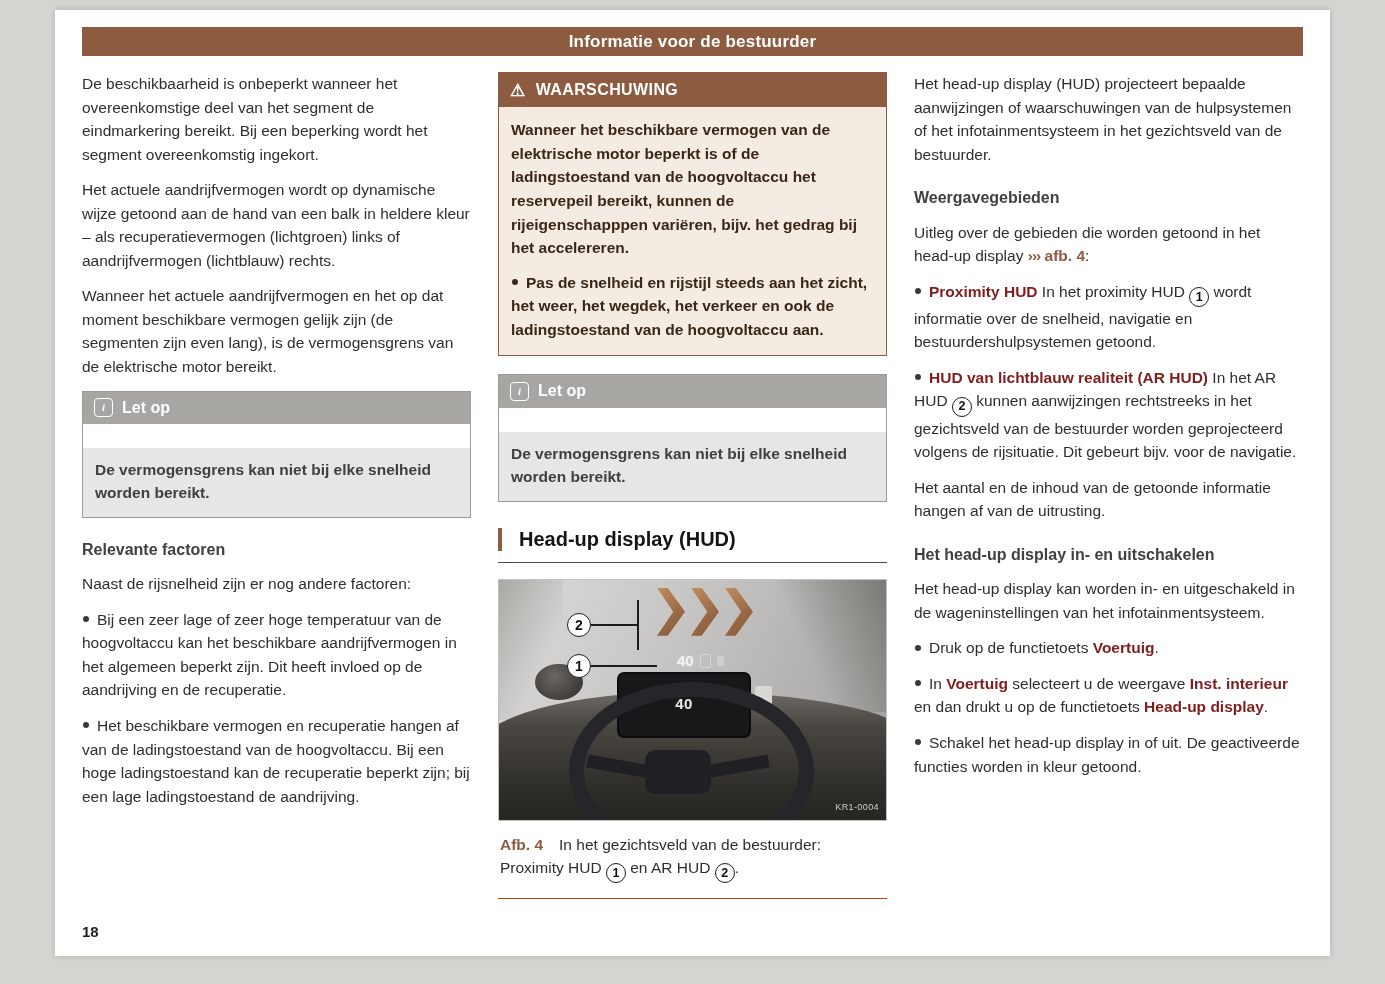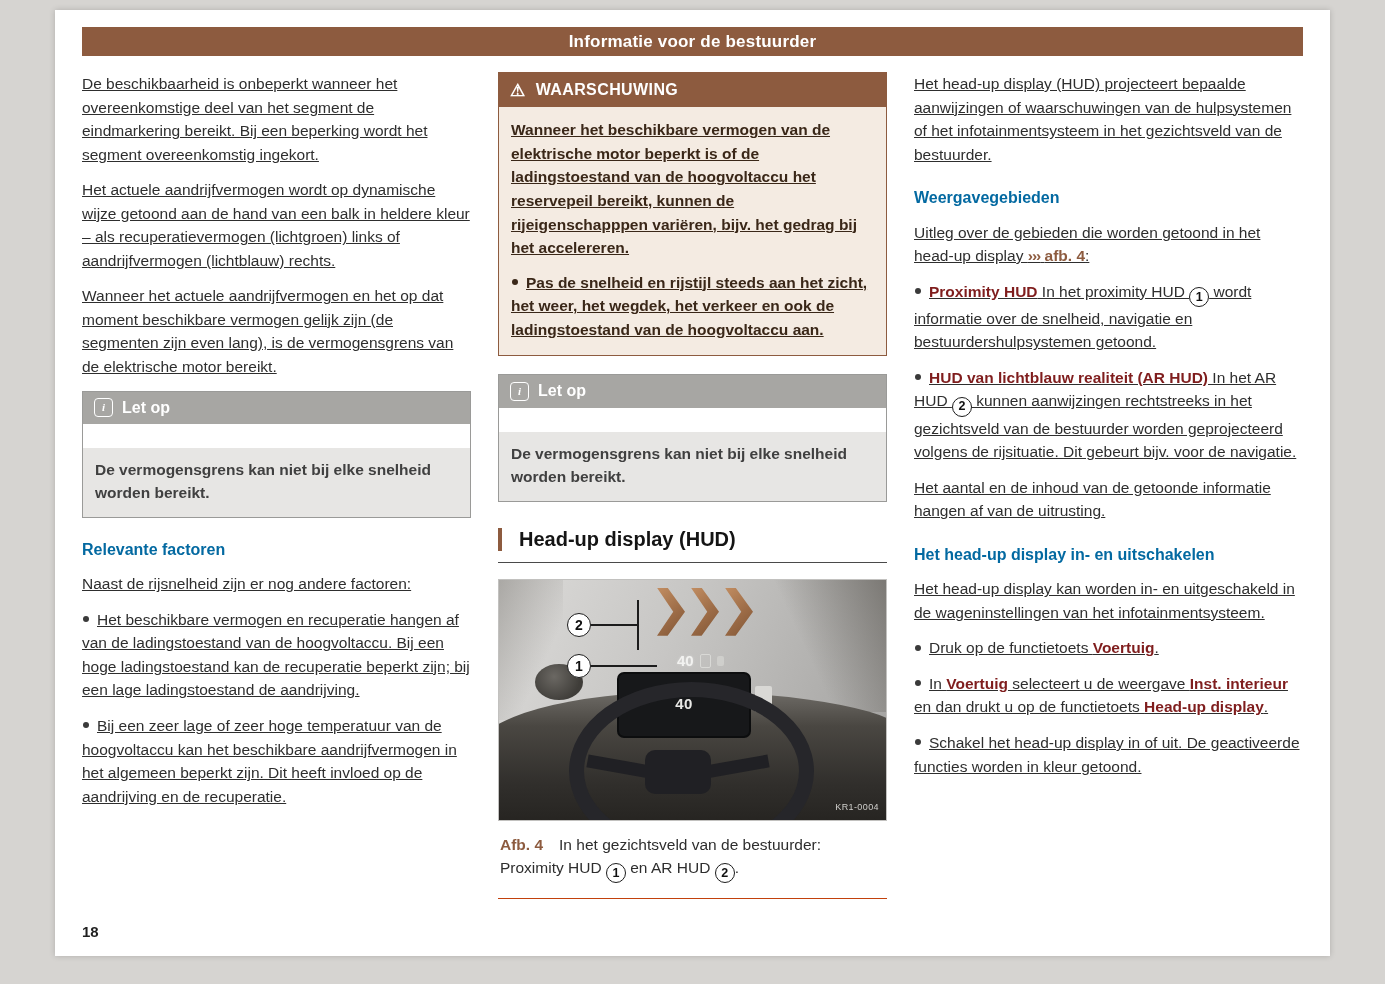--- a/index.html
+++ b/index.html
@@ -5,23 +5,23 @@
   html,body{margin:0;padding:0;background:#d6d4d1;}
   body{font-family:"Liberation Sans", sans-serif;}
   .page{position:relative;width:1275px;height:946px;margin:10px auto 28px;background:#ffffff;box-shadow:0 0 6px rgba(0,0,0,.18);overflow:hidden;}
 
   .title-bar{position:absolute;left:27px;right:27px;top:17px;height:29px;background:#8d5b3f;color:#fff;
     font-weight:bold;font-size:17px;display:flex;align-items:center;justify-content:center;letter-spacing:.2px;}
 
   .columns{position:absolute;left:27px;right:27px;top:62px;bottom:42px;display:grid;
     grid-template-columns:1fr 1fr 1fr;column-gap:27px;}
   .col{font-size:15.5px;line-height:1.52;color:#2e2e2e;}
-  .col p{margin:0 0 12px;text-decoration:underline;}
+  .col p{margin:0 0 12px;}
   .b{font-weight:bold;color:#7f1d1d;}
-  .sub-h{font-size:16px;font-weight:bold;color:#0369a1;margin:20px 0 10px;}
+  .sub-h{font-size:16px;font-weight:bold;color:#404040;margin:20px 0 10px;}
   .dot{display:inline-block;width:6px;height:6px;border-radius:50%;background:#3a3a3a;margin:0 8px 3px 1px;vertical-align:middle;}
 
   
   .note-box{border:1px solid #9a9a98;margin:6px 0 16px;}
   .note-head{background:#a7a6a3;color:#fff;font-weight:bold;font-size:16px;padding:4px 11px;display:flex;align-items:center;gap:9px;}
   .info-icon{width:17px;height:17px;border:1.6px solid #fff;border-radius:4px;display:inline-flex;align-items:center;justify-content:center;
     font-size:11px;font-weight:bold;font-style:italic;font-family:"Liberation Serif",serif;flex:0 0 auto;}
   .note-body{background:#e7e6e4;padding:10px 12px 12px;font-weight:bold;color:#404040;margin-top:24px;}
 
   
@@ -102,22 +102,22 @@
       <div class="note-box">
         <div class="note-head">
           <span class="info-icon">i</span>
           <span>Let op</span>
         </div>
         <div class="note-body">De vermogensgrens kan niet bij elke snelheid worden bereikt.</div>
       </div>
 
       <div class="sub-h">Relevante factoren</div>
       <p>Naast de rijsnelheid zijn er nog andere factoren:</p>
+      <p class="bullet"><span class="dot"></span><span>Bij een zeer lage of zeer hoge temperatuur van de hoogvoltaccu kan het beschikbare aandrijfvermogen in het algemeen beperkt zijn. Dit heeft invloed op de aandrijving en de recuperatie.</span></p>
       <p class="bullet"><span class="dot"></span><span>Het beschikbare vermogen en recuperatie hangen af van de ladingstoestand van de hoogvoltaccu. Bij een hoge ladingstoestand kan de recuperatie beperkt zijn; bij een lage ladingstoestand de aandrijving.</span></p>
-      <p class="bullet"><span class="dot"></span><span>Bij een zeer lage of zeer hoge temperatuur van de hoogvoltaccu kan het beschikbare aandrijfvermogen in het algemeen beperkt zijn. Dit heeft invloed op de aandrijving en de recuperatie.</span></p>
     </div>
 
     <div class="col">
 
       <div class="warn-box">
         <div class="warn-head">
           <span class="warn-icon">⚠</span>
           <span>WAARSCHUWING</span>
         </div>
         <div class="warn-body">

